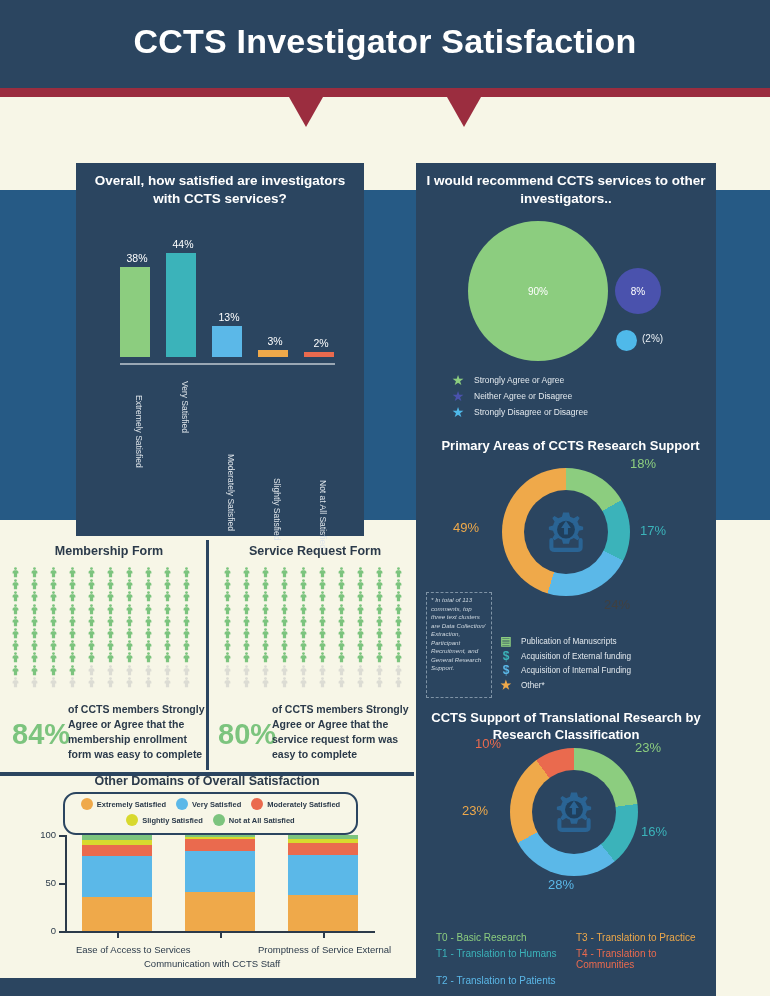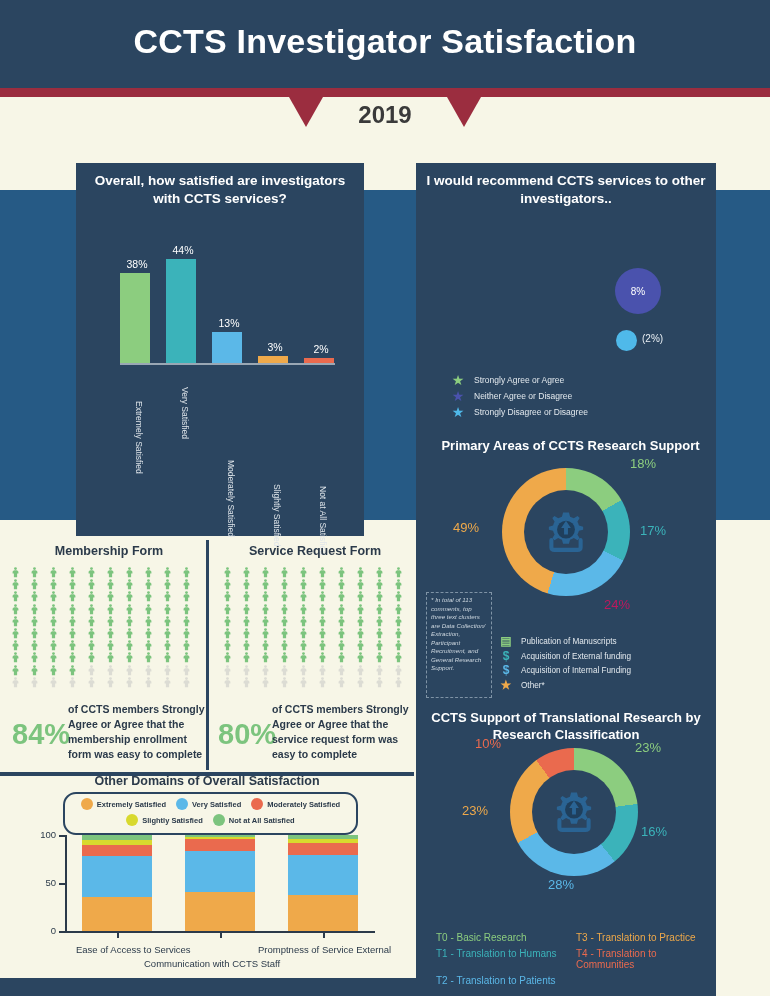--- a/index.html
+++ b/index.html
@@ -73,21 +73,21 @@
 
   
   .bar-chart {
     position: absolute; left: 110px; top: 240px; width: 225px; height: 125px;
   }
   .bar-axis {
     position: absolute; left: 10px; top: 123px; width: 215px; height: 2px;
     background: #9aa7b4;
   }
   .bar-col {
-    position: absolute; bottom: 2px; width: 26px;
+    position: absolute; bottom: 8px; width: 26px;
     display: flex; flex-direction: column; justify-content: flex-end;
     align-items: center;
   }
   .bar-rect { width: 30px; }
   .bar-val {
     position: absolute; width: 52px; left: -11px; text-align: center;
     color: #ffffff; font-size: 10.5px; font-weight: normal;
   }
   .bar-lbl {
     position: absolute; top: 128px; color: #dfe5ea; font-size: 8.5px;
@@ -248,21 +248,20 @@
 <body>
 
 <div class="page">
 
   <div class="header-band"></div>
   <div class="header-title">CCTS Investigator Satisfaction</div>
   <div class="red-rule"></div>
   <div class="year-row">
     <div class="tri left"></div>
     <div class="tri right"></div>
-    <div class="year-text">2019</div>
   </div>
 
   <div class="band-left"></div>
   <div class="band-mid"></div>
   <div class="band-right"></div>
 
   <div class="panel-bar"></div>
   <div class="panel-title" style="position:absolute;left:84px;top:172px;width:272px;">Overall, how satisfied are investigators with CCTS services?</div>
 
   <div class="bar-chart">
@@ -294,20 +293,23 @@
           <div class="bar-lbl" style="left: 22px;">Not at All Satisfied</div>
         </div>
       </div>
   </div>
 
   <div class="panel-right"></div>
 
   <div class="panel-title" style="position:absolute;left:424px;top:172px;width:284px;">I would recommend CCTS services to other investigators..</div>
 
   <div class="bubbles">
+    <div class="bub bub-90">
+      <span>90%</span>
+    </div>
     <div class="bub bub-8">
       <span>8%</span>
     </div>
     <div class="bub bub-2"></div>
     <div class="bub-2-lbl">(2%)</div>
   </div>
 
   <div class="bub-legend" id="bubble-legend">
       <div class="leg-row">
         <span class="leg-star" style="color: rgb(140, 205, 127);">★</span>
@@ -330,21 +332,21 @@
     <div class="donut-hole">
       <svg class="gear-ico" viewBox="0 0 64 64">
         <path fill="#2a6494" d="M32 8 l3.6 0 1.4 5.2a19 19 0 0 1 4.6 1.9l4.6-2.8 2.6 2.6-2.8 4.6a19 19 0 0 1 1.9 4.6l5.2 1.4 0 3.6 -5.2 1.4a19 19 0 0 1 -1.9 4.6l2.8 4.6 -2.6 2.6 -4.6-2.8a19 19 0 0 1 -4.6 1.9l-1.4 5.2 -3.6 0 -3.6 0 -1.4-5.2a19 19 0 0 1 -4.6-1.9l-4.6 2.8 -2.6-2.6 2.8-4.6a19 19 0 0 1 -1.9-4.6l-5.2-1.4 0-3.6 5.2-1.4a19 19 0 0 1 1.9-4.6l-2.8-4.6 2.6-2.6 4.6 2.8a19 19 0 0 1 4.6-1.9l1.4-5.2z"></path>
         <circle cx="32" cy="29" r="11" fill="#1f3f5c"></circle>
         <path fill="#2a6494" d="M32 18 l6 9 -3.6 0 0 8 -4.8 0 0-8 -3.6 0z"></path>
         <path fill="none" stroke="#2a6494" stroke-width="5" stroke-linecap="round" d="M14 42 L14 51 Q14 54 18 54 L46 54 Q50 54 50 51 L50 42"></path>
       </svg>
     </div>
     <div class="donut-lbl" style="left:128px;top:-12px;color:#8ccd7f;">18%</div>
     <div class="donut-lbl" style="left:138px;top:55px;color:#3bb3ba;">17%</div>
-    <div class="donut-lbl" style="left:102px;top:129px;color:#be185d;">24%</div>
+    <div class="donut-lbl" style="left:102px;top:129px;color:#404040;">24%</div>
     <div class="donut-lbl" style="left:-49px;top:52px;color:#efa94a;">49%</div>
   </div>
 
   <div class="footnote">* In total of 113 comments, top three text clusters are Data Collection/ Extraction, Participant Recruitment, and General Research Support.</div>
 
   <div class="donut-legend" id="support-legend" style="left:498px;top:636px;width:210px;">
       <div class="dleg-row">
         <span class="dleg-ico" style="color: rgb(140, 205, 127);">▤</span>
         <span>Publication of Manuscripts</span>
       </div>

